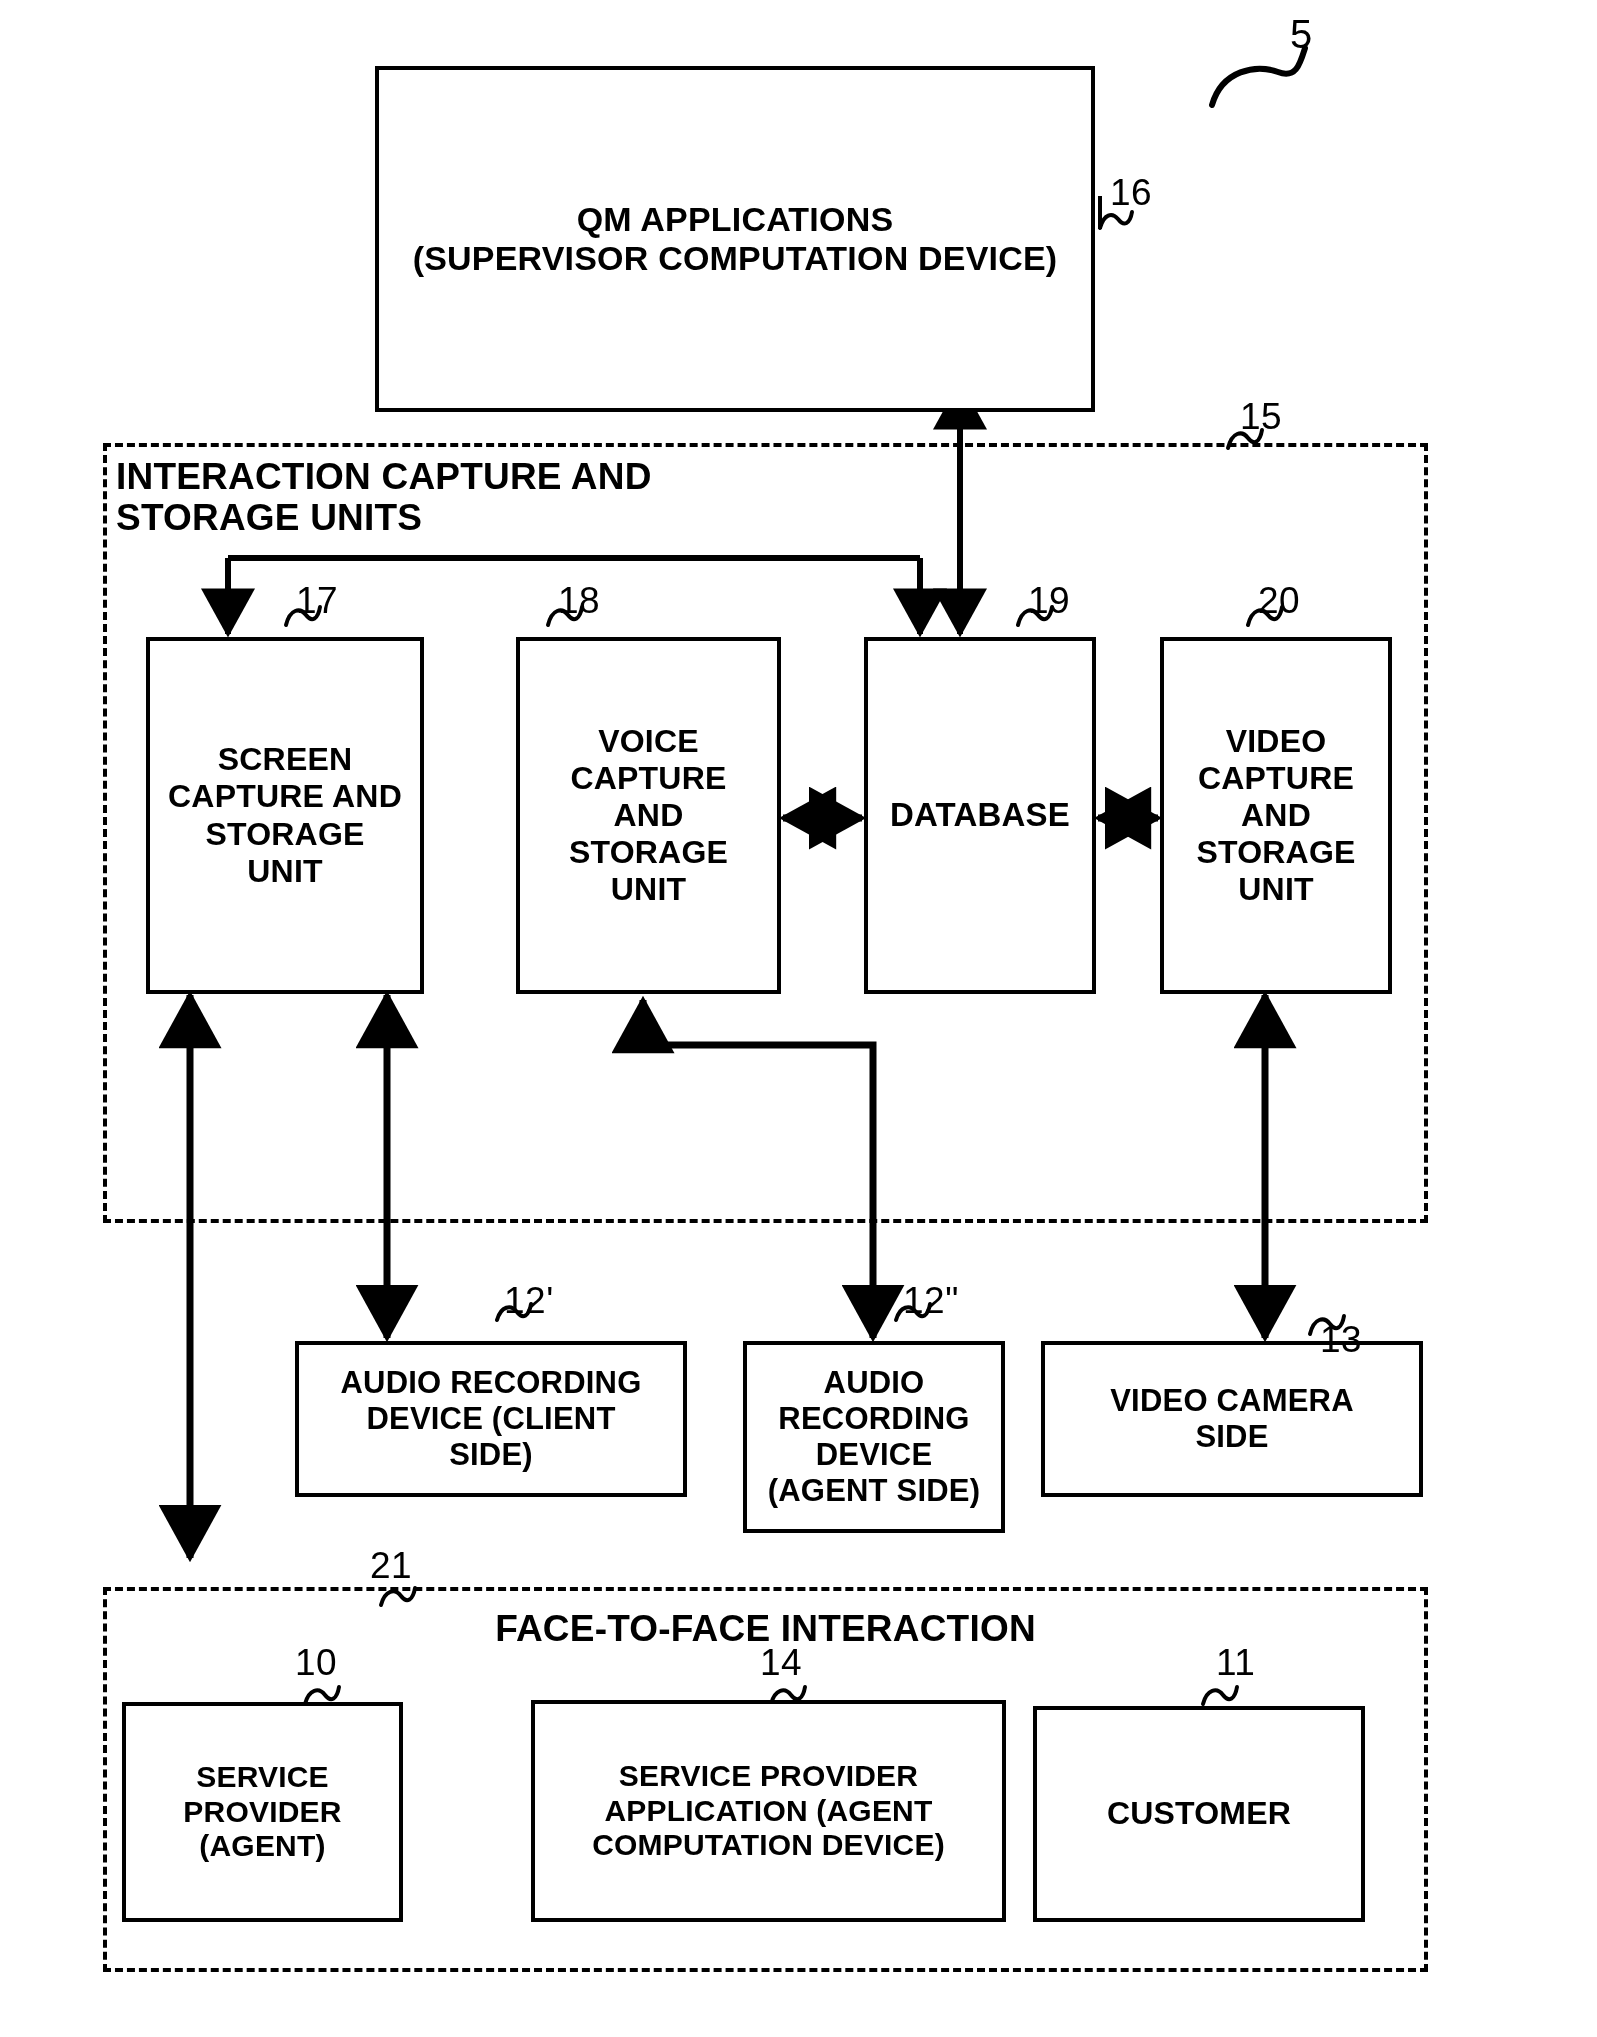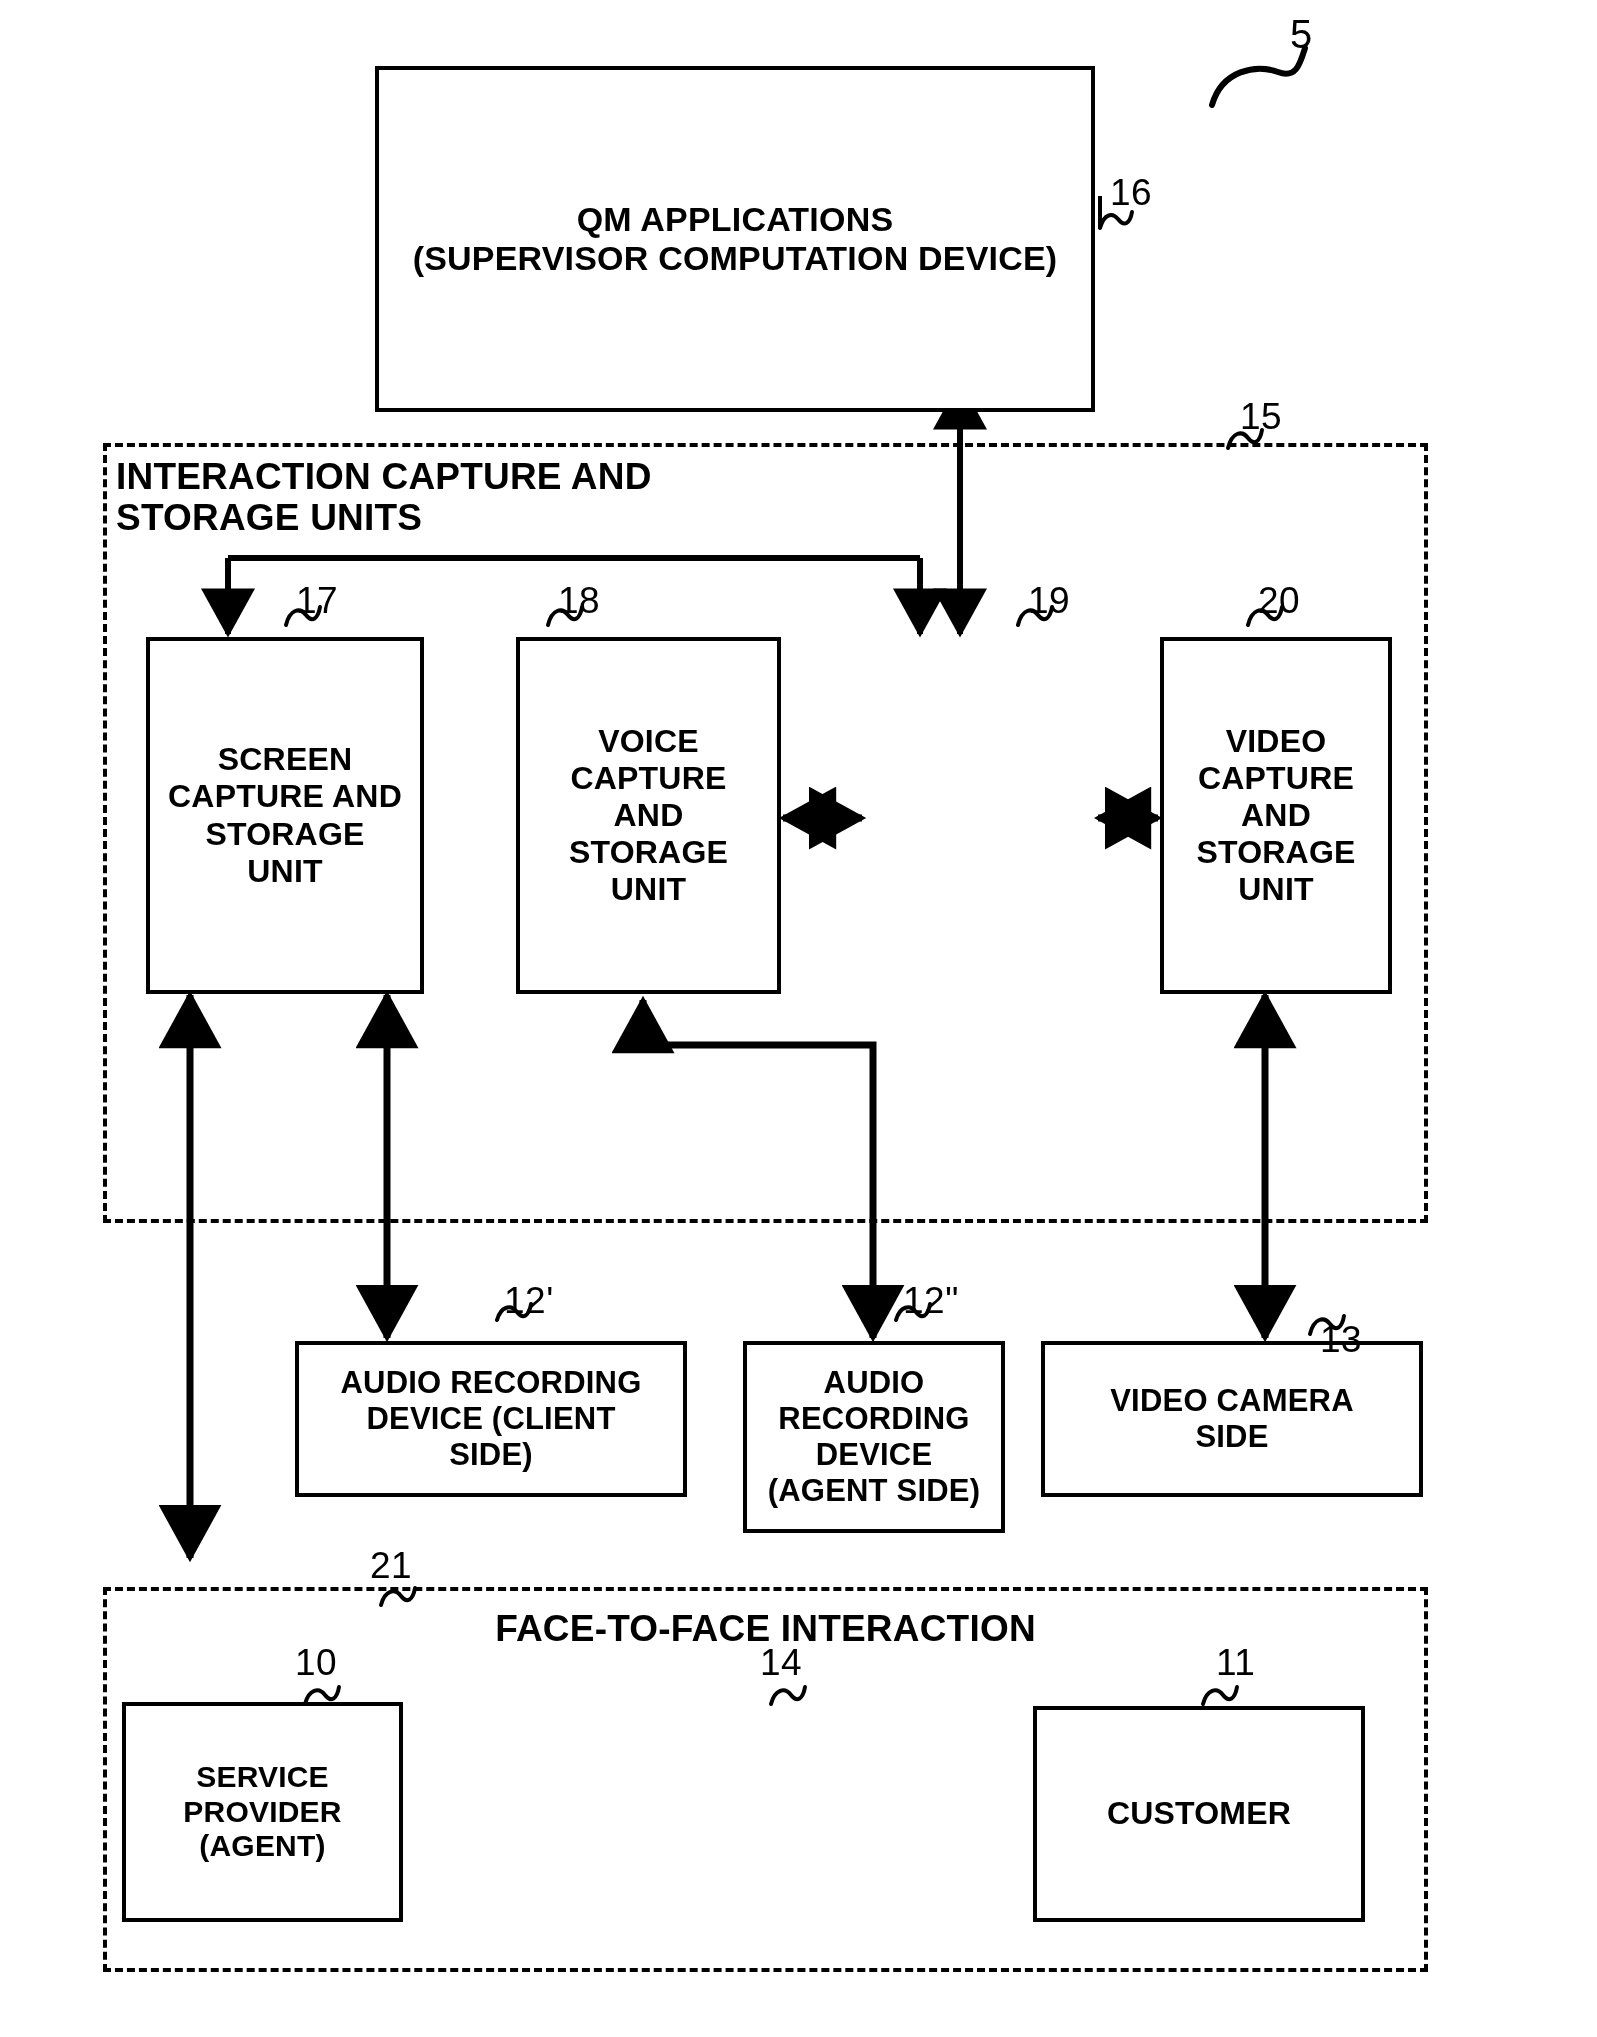--- a/index.html
+++ b/index.html
@@ -146,20 +146,21 @@
 UNIT</div>
   <div class="ref-num" style="left:296px; top:580px;">17</div>
 
   <div class="node-box" style="left:516px; top:637px; width:265px; height:357px; font-size:32px; white-space:pre-line;">VOICE
 CAPTURE
 AND
 STORAGE
 UNIT</div>
   <div class="ref-num" style="left:558px; top:580px;">18</div>
 
+  <div class="node-box" style="left:864px; top:637px; width:232px; height:357px; font-size:33px; white-space:pre-line;">DATABASE</div>
   <div class="ref-num" style="left:1028px; top:580px;">19</div>
 
   <div class="node-box" style="left:1160px; top:637px; width:232px; height:357px; font-size:32px; white-space:pre-line;">VIDEO
 CAPTURE
 AND
 STORAGE
 UNIT</div>
   <div class="ref-num" style="left:1258px; top:580px;">20</div>
 
   <div class="node-box" style="left:295px; top:1341px; width:392px; height:156px; font-size:31px; white-space:pre-line;">AUDIO RECORDING
@@ -178,18 +179,21 @@
   <div class="ref-num" style="left:1320px; top:1294px;margin-top:25px;">13</div>
 
   <div class="dashed-region" style="left:103px; top:1587px; width:1325px; height:385px;"></div>
   <div class="region-title" style="left:103px; top:1608px; width:1325px; text-align:center; font-size:37px;">FACE-TO-FACE INTERACTION</div>
   <div class="ref-num" style="left:370px; top:1545px;">21</div>
 
   <div class="node-box" style="left:122px; top:1702px; width:281px; height:220px; font-size:30px; white-space:pre-line;">SERVICE
 PROVIDER (AGENT)</div>
   <div class="ref-num" style="left:295px; top:1642px;">10</div>
 
+  <div class="node-box" style="left:531px; top:1700px; width:475px; height:222px; font-size:30px; white-space:pre-line;">SERVICE PROVIDER
+APPLICATION (AGENT
+COMPUTATION DEVICE)</div>
   <div class="ref-num" style="left:760px; top:1642px;">14</div>
 
   <div class="node-box" style="left:1033px; top:1706px; width:332px; height:216px; font-size:32px; white-space:pre-line;">CUSTOMER</div>
   <div class="ref-num" style="left:1192px; top:1642px;margin-left:24px;">11</div>
 
 </div>
 
 </body></html>

